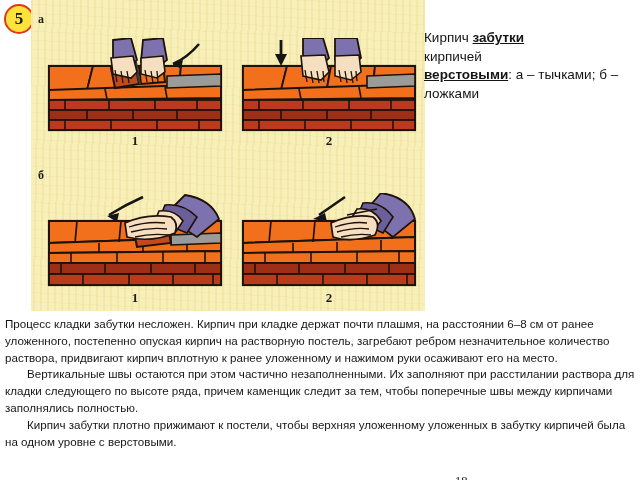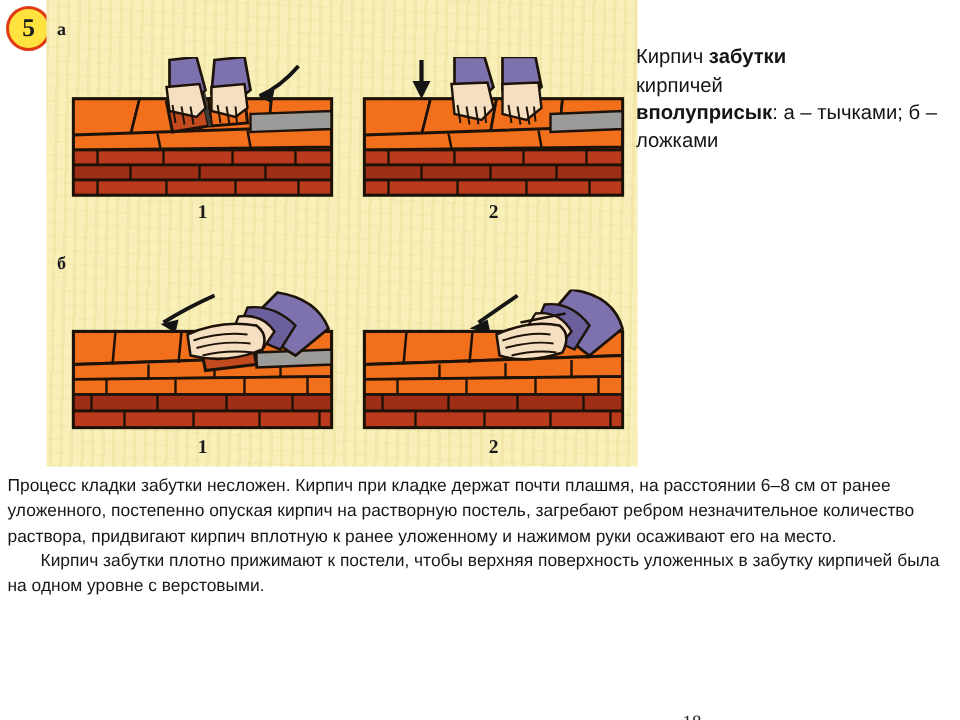--- a/index.html
+++ b/index.html
@@ -87,21 +87,21 @@
   
   .caption {
     position: absolute;
     left: 424px;
     top: 29px;
     width: 212px;
     font-size: 13.5px;
     line-height: 18.5px;
     color: #141414;
   }
-  .caption b { font-weight: bold; }
+  .caption b { font-weight: bold; text-decoration: underline; }
 
   
   .body {
     position: absolute;
     left: 5px;
     top: 316px;
     width: 630px;
     font-size: 11.6px;
     line-height: 16.8px;
     color: #161616;
@@ -271,23 +271,24 @@
         <line x1="104" y1="4" x2="78" y2="22" stroke="#151515" stroke-width="2.6"></line>
         <path d="M72,26 L84,20 L86,29 Z" fill="#151515"></path>
       </g>
     </svg>
     <div class="panel-num n4">2</div>
   </div>
 
   <div class="caption">
     <span> Кирпич </span><b>забутки</b><br>
     <span>кирпичей</span><br>
-    <b>вполуприсык</b><span>: а – тычками; б – ложками</span>
+    <b>верстовыми</b><span>: а – тычками; б – ложками</span>
   </div>
 
   <div class="body">
     <p>Процесс кладки забутки несложен. Кирпич при кладке держат почти плашмя, на расстоянии 6–8 см от ранее уложенного, постепенно опуская кирпич на растворную постель, загребают ребром незначительное количество раствора, придвигают кирпич вплотную к ранее уложенному и нажимом руки осаживают его на место.</p>
-    <p class="ind">Кирпич забутки плотно прижимают к постели, чтобы верхняя поверхность уложенных в забутку кирпичей была на одном уровне с верстовыми.</p>
+    <p class="ind">Вертикальные швы остаются при этом частично незаполненными. Их заполняют при расстилании раствора для кладки следующего по высоте ряда, причем каменщик следит за тем, чтобы поперечные швы между кирпичами заполнялись полностью.</p>
+    <p class="ind">Кирпич забутки плотно прижимают к постели, чтобы верхняя уложенному уложенных в забутку кирпичей была на одном уровне с верстовыми.</p>
   </div>
 
   <div class="pagenum">18</div>
 
 </div>
 
 </body></html>

